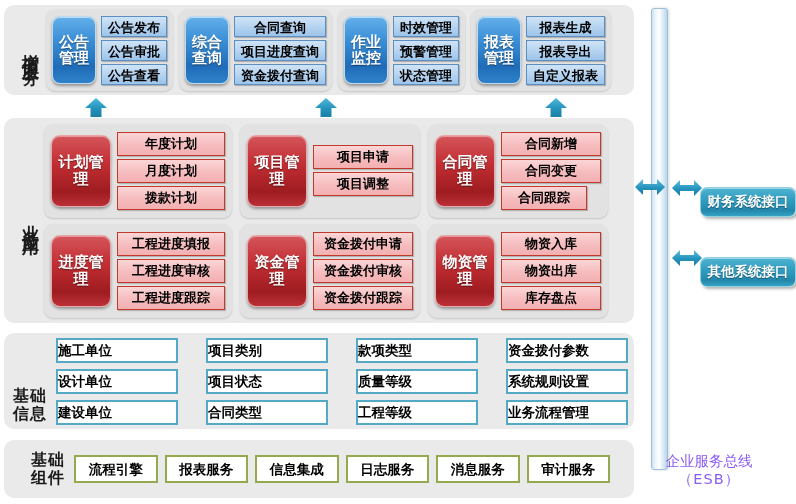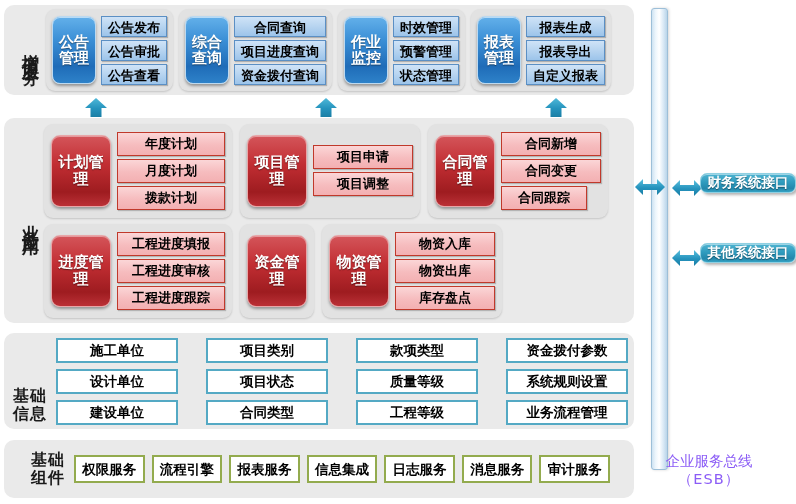--- a/index.html
+++ b/index.html
@@ -115,21 +115,21 @@
     display:grid;
     grid-template-columns:repeat(4,1fr);
     gap:6px 28px;
     margin-left:6px;
     flex:1;
   }
   .basic-item {
     background:#ffffff;
     border:2px solid #54a9c4;
     color:#000; font-weight:bold; font-size:13.5px;
-    text-align:center;
+    text-align:left;
     height:25px; line-height:21px;
     white-space:nowrap;
   }
 
   
   #band-comp { left:4px; top:440px; width:630px; height:58px; padding:4px 24px; }
   #band-comp .band-label { width:40px; font-size:16px; line-height:1.15; }
   .comp-row { display:flex; gap:7px; margin-left:6px; flex:1; }
   .comp-item {
     flex:1;
@@ -156,29 +156,30 @@
   #esb-caption {
     position:absolute; left:634px; top:452px; width:150px;
     text-align:center; font-size:14.5px; color:#8b5cf6; line-height:1.25;
     font-weight:normal;
   }
   #esb-caption .esb-sub { letter-spacing:1px; }
 
   
   .iface-box {
     position:absolute;
-    width:96px; height:20px;
+    width:96px; height:30px;
     border-radius:7px;
     background:linear-gradient(180deg,#4fb3d0 0%,#2f9cbf 45%,#2388ac 80%,#35a3c4 100%);
     border:1px solid #8fd0e2;
     box-shadow:2px 2px 3px rgba(0,0,0,.3), inset 0 1px 0 rgba(255,255,255,.45);
     color:#fff; font-weight:bold; font-size:13.5px;
     display:flex; align-items:center; justify-content:center;
     text-shadow:0 1px 1px rgba(0,0,0,.4);
     white-space:nowrap;
+    margin-top:14px;
   }
   .dbl-arrow { position:absolute; width:30px; height:18px; }
 
   
   #bus-nub { position:absolute; left:634px; top:178px; width:32px; height:18px; }
 </style>
 </head>
 <body>
 
 <div id="root">
@@ -285,20 +286,25 @@
           <div class="red-module">进度管理</div>
           <div class="red-items">
             <div class="red-item" style="width:108px">工程进度填报</div>
             <div class="red-item" style="width:108px">工程进度审核</div>
             <div class="red-item" style="width:108px">工程进度跟踪</div>
           </div>
         </div>
 
         <div class="rgroup">
           <div class="red-module">资金管理</div>
+          <div class="red-items">
+            <div class="red-item" style="width:100px">资金拨付申请</div>
+            <div class="red-item" style="width:100px">资金拨付审核</div>
+            <div class="red-item" style="width:100px">资金拨付跟踪</div>
+          </div>
         </div>
 
         <div class="rgroup">
           <div class="red-module">物资管理</div>
           <div class="red-items">
             <div class="red-item" style="width:100px">物资入库</div>
             <div class="red-item" style="width:100px">物资出库</div>
             <div class="red-item" style="width:100px">库存盘点</div>
           </div>
         </div>
@@ -324,21 +330,20 @@
       <div class="basic-item">工程等级</div>
       <div class="basic-item">业务流程管理</div>
     </div>
   </div>
 
   <div class="band" id="band-comp">
     <div class="band-label">
       <span>基础组件</span>
     </div>
     <div class="comp-row">
-      <div class="comp-item">权限服务</div>
       <div class="comp-item">流程引擎</div>
       <div class="comp-item">报表服务</div>
       <div class="comp-item">信息集成</div>
       <div class="comp-item">日志服务</div>
       <div class="comp-item">消息服务</div>
       <div class="comp-item">审计服务</div>
     </div>
   </div>
 
   <div id="esb-bar"></div>

